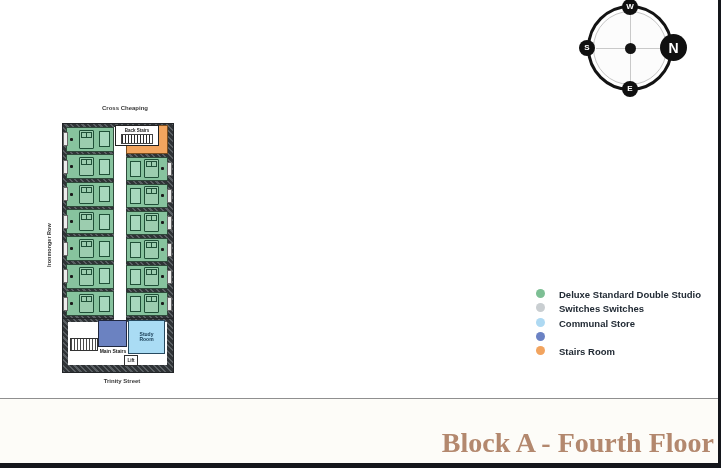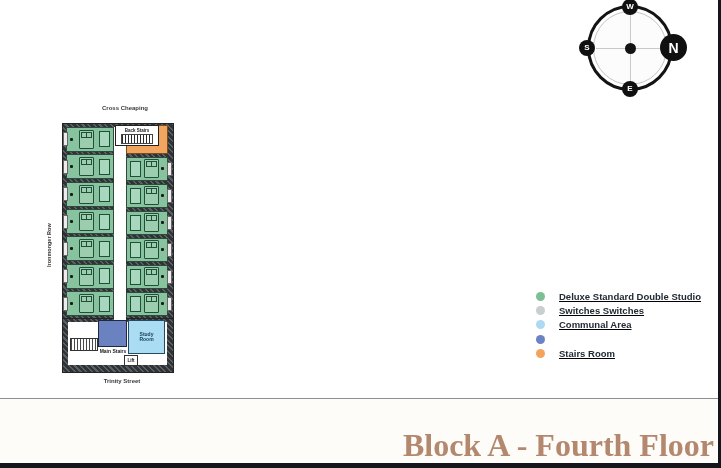--- a/index.html
+++ b/index.html
@@ -60,29 +60,29 @@
          display:flex;align-items:center;justify-content:center;text-align:center;}
   .study span{font-size:5px;font-weight:bold;color:#173a52;line-height:1.1;width:24px;}
   .mstairs-glyph{position:absolute;left:70px;top:338px;width:26px;height:11px;z-index:4;
          background:repeating-linear-gradient(90deg,#4a4a4a 0 1px,#fff 1px 3px);border:0.5px solid #333;}
   .mstairs-label{position:absolute;left:86px;top:348px;width:54px;font-size:5px;font-weight:bold;color:#222;text-align:center;z-index:4;}
   .lift{position:absolute;left:124px;top:355px;width:14px;height:11px;background:#fff;border:1px solid #333;z-index:4;
         display:flex;align-items:center;justify-content:center;font-size:4.5px;font-weight:bold;color:#222;box-sizing:border-box;}
 
   
   .legend{position:absolute;left:536px;top:289px;}
-  .lg-row{display:flex;align-items:center;height:14.3px;text-decoration:underline;}
+  .lg-row{display:flex;height:14.3px;}
   .lg-dot{width:9px;height:9px;border-radius:50%;flex:none;}
   .lg-label{font-size:9.5px;font-weight:bold;color:#222b35;margin-left:14px;white-space:nowrap;}
 
   
   .footer-band{position:absolute;left:0;top:399px;width:100%;height:64px;background:#fdfcf8;}
   .footer-rule{position:absolute;left:0;top:398px;width:100%;height:1px;background:#8f8f8f;}
   .title{position:absolute;right:7px;top:429px;font-family:"Liberation Serif","DejaVu Serif",serif;
-         font-weight:bold;font-size:32px;color:var(--accent,#b3886e);line-height:1;white-space:nowrap;}
+         font-weight:bold;font-size:28px;color:var(--accent,#b3886e);line-height:1;white-space:nowrap;}
   .bottom-bar{position:absolute;left:0;bottom:0;width:100%;height:5px;background:#14161b;}
   .right-border{position:absolute;right:0;top:0;width:3px;height:100%;background:#14161b;}
 </style>
 </head>
 <body>
 
 <div class="page">
 
   <div class="compass">
     <div class="ring"></div>
@@ -196,21 +196,21 @@
     <div class="lg-row">
       <span class="lg-dot" style="background: rgb(125, 191, 148);"></span>
       <span class="lg-label">Deluxe Standard Double Studio</span>
     </div>
     <div class="lg-row">
       <span class="lg-dot" style="background: rgb(201, 206, 209);"></span>
       <span class="lg-label">Switches Switches</span>
     </div>
     <div class="lg-row">
       <span class="lg-dot" style="background: rgb(174, 217, 242);"></span>
-      <span class="lg-label">Communal Area</span>
+      <span class="lg-label">Communal Store</span>
     </div>
     <div class="lg-row">
       <span class="lg-dot" style="background: rgb(107, 130, 196);"></span>
     </div>
     <div class="lg-row">
       <span class="lg-dot" style="background: rgb(242, 164, 95);"></span>
       <span class="lg-label">Stairs Room</span>
     </div>
   </div>
 

